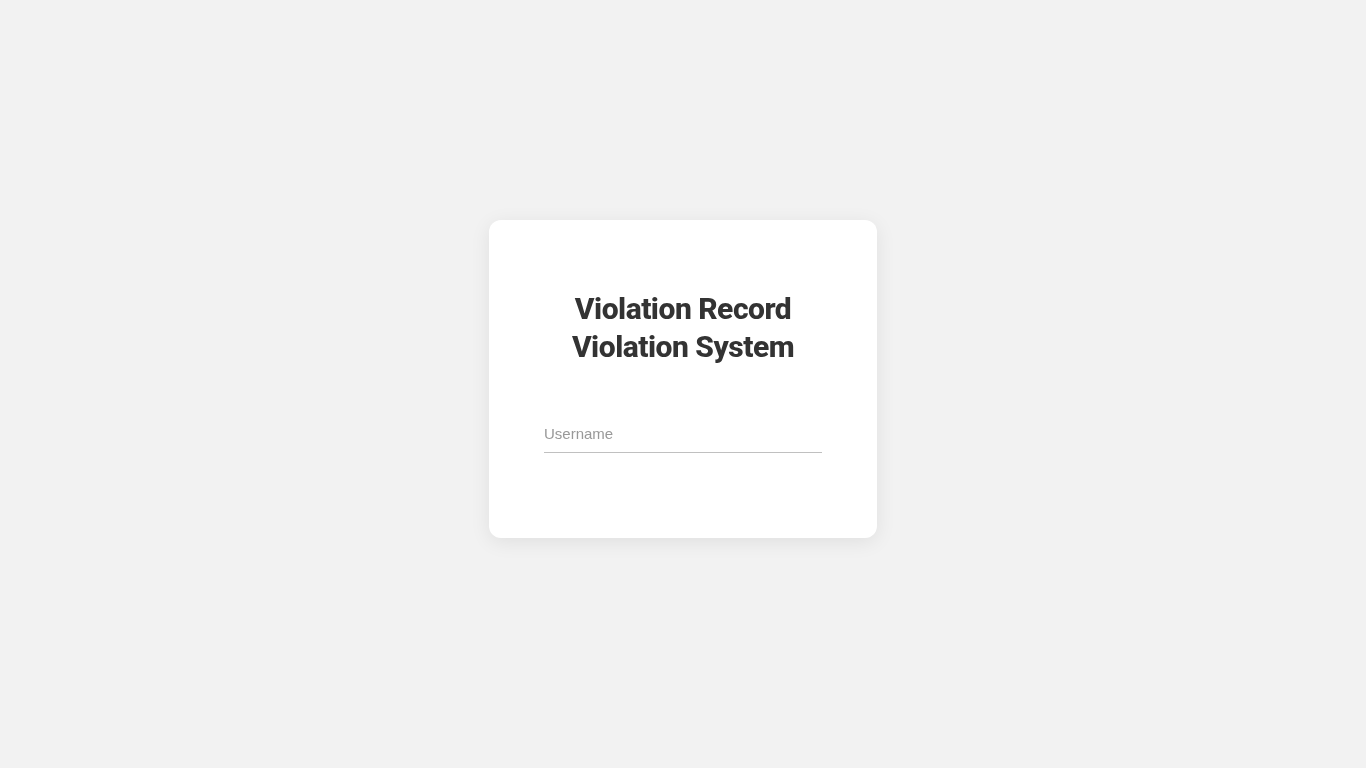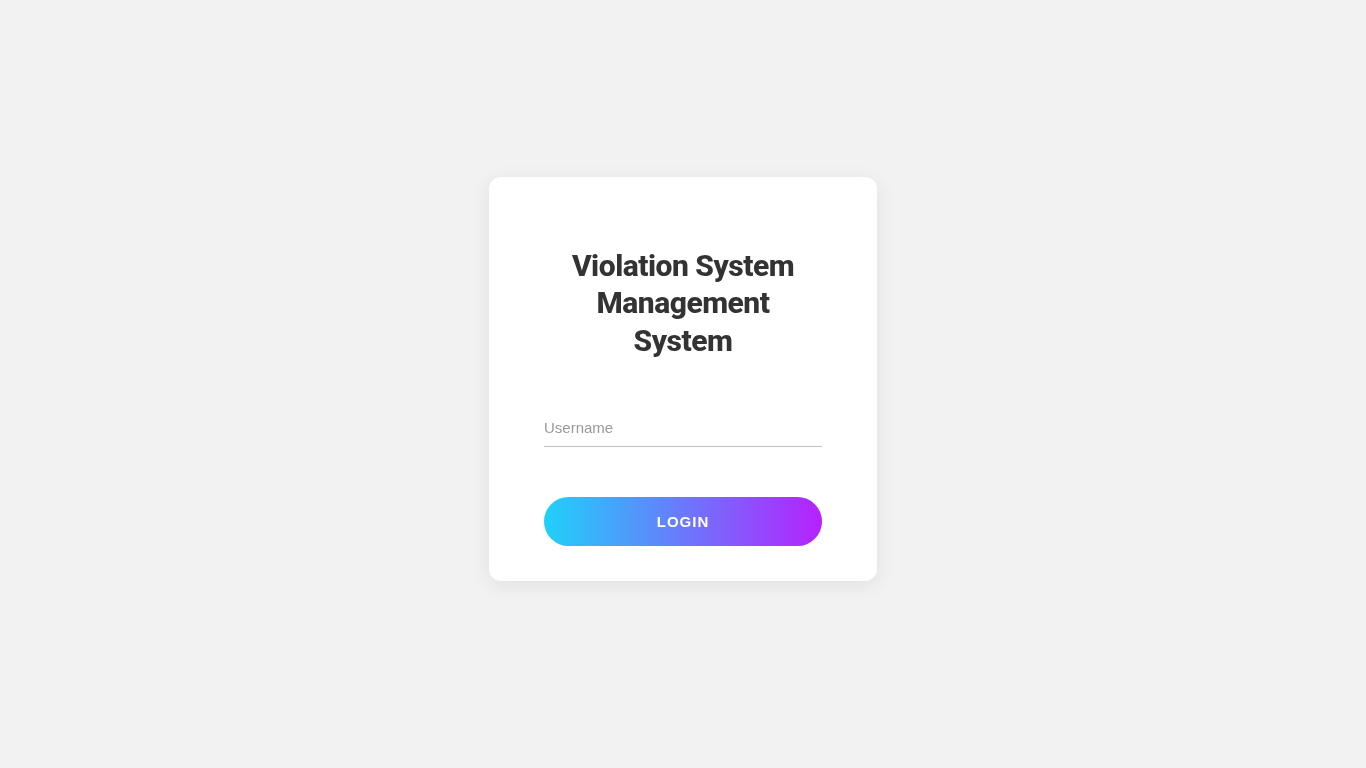--- a/index.html
+++ b/index.html
@@ -87,21 +87,20 @@
       letter-spacing: 1px;
       cursor: pointer;
       margin-top: 0px;
       text-transform: uppercase;
     }
   </style>
 </head>
 <body>
 
 <div class="login-card">
-  <h1 class="title">Violation System Management System</h1>
+  <h1 class="title">Violation Record Violation System</h1>
   
   <div class="input-group">
     <input type="text" class="input-field" placeholder="Username" style="">
   </div>
   
   
-  <button class="login-btn">LOGIN</button>
 </div>
 
 </body></html>

